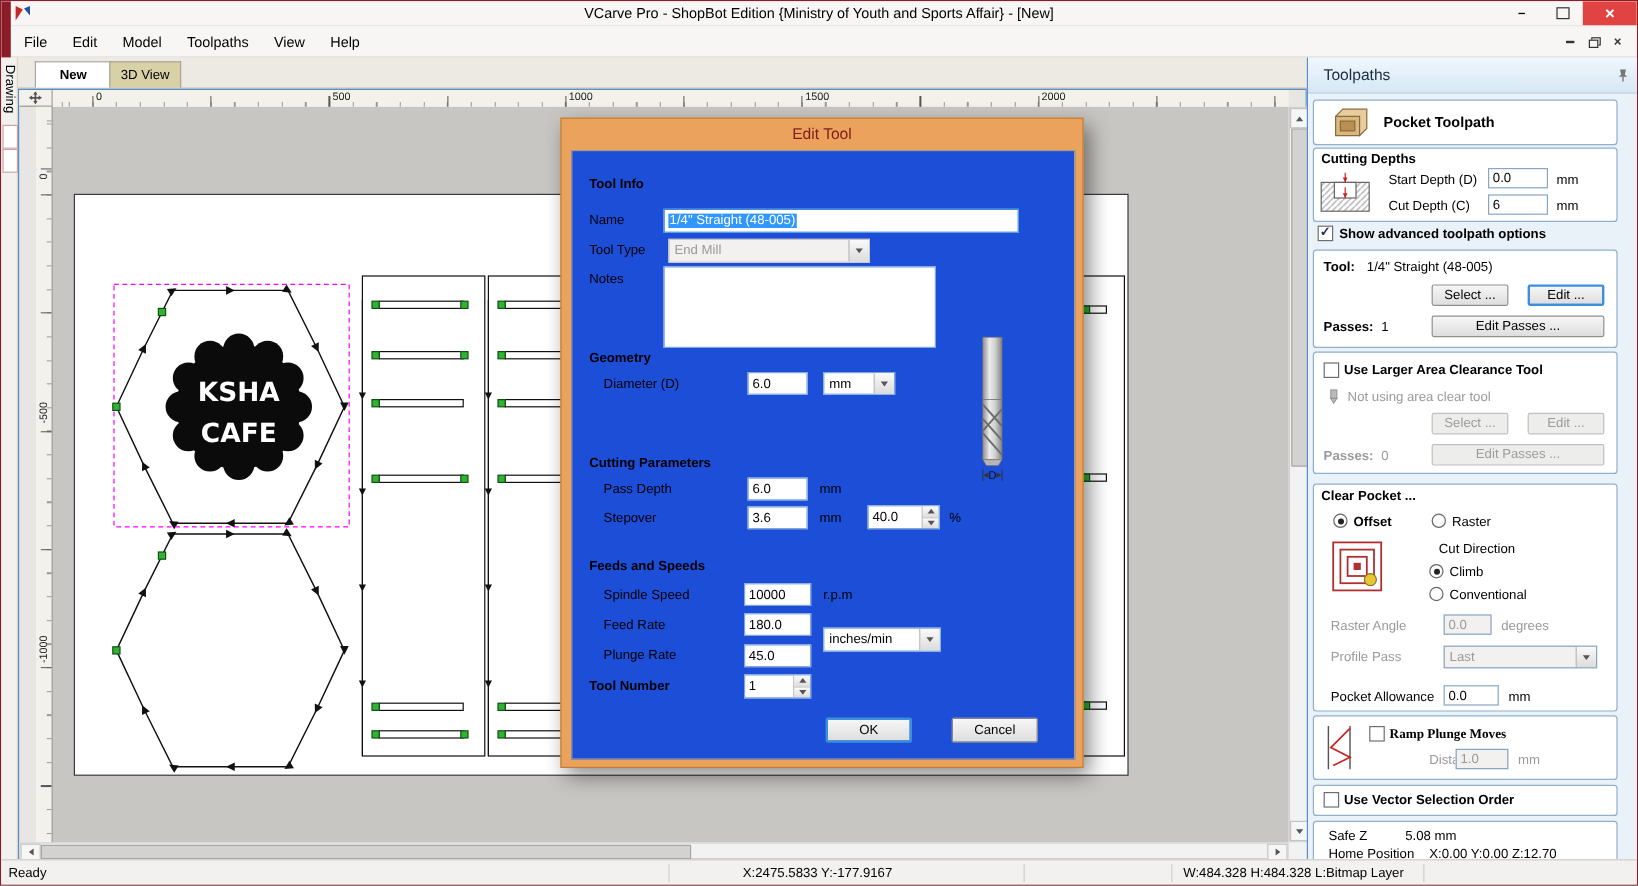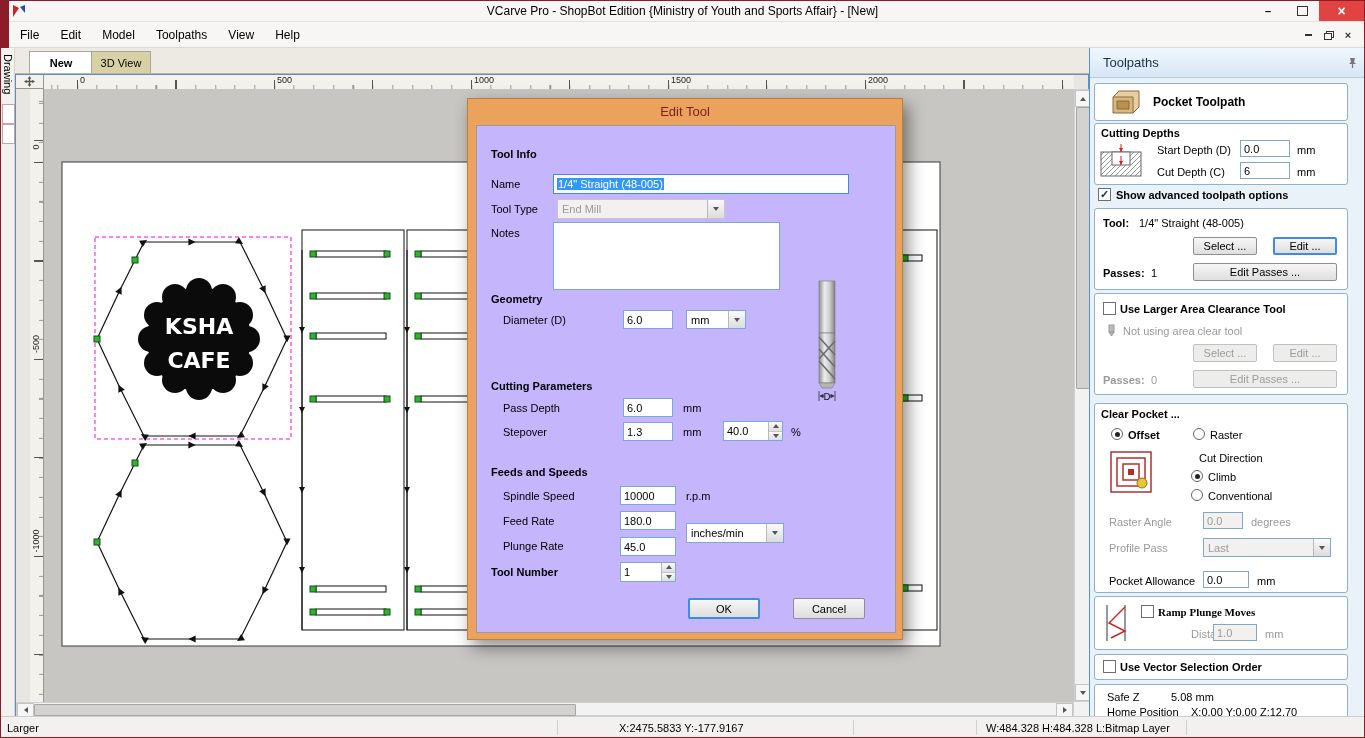--- a/index.html
+++ b/index.html
@@ -80,21 +80,21 @@
   .rd{width:12px;height:12px;border:1px solid #666;border-radius:50%;background:#fff;display:flex;align-items:center;justify-content:center;}
   .rd .dot{width:5px;height:5px;border-radius:50%;background:#222;}
   .lbl{white-space:nowrap;}
   .b{font-weight:bold;}
   .g{color:#9a9a9a;}
 
   
   .dlg{left:466px;top:97px;width:436px;height:542px;background:#eaa25d;border:1px solid #c07f38;
        box-shadow:5px 7px 16px rgba(0,0,0,.45);z-index:40;}
   .dlgtitle{left:0;top:0;width:100%;height:38px;line-height:26px;text-align:center;font-size:13px;color:#7f1d1d;}
-  .dlgbody{left:8px;top:26px;width:420px;height:508px;background:#c4b5fd;border:1px solid #9b9b9b;}
+  .dlgbody{left:8px;top:26px;width:420px;height:508px;background:#1d4ed8;border:1px solid #9b9b9b;}
 
   
   .tp{left:1088px;top:47px;width:277px;height:668px;background:#e9f1f9;border-left:1px solid #5a8fc8;overflow:hidden;}
   .tphead{left:0;top:0;width:100%;height:30px;background:linear-gradient(#f0f7fd,#d6e7f6);border-bottom:1px solid #b6cde2;
           display:flex;align-items:center;padding-left:13px;font-size:13px;color:#1c2e42;}
   .card{position:absolute;background:#fff;border:1px solid #92afcb;border-radius:3px;}
   .card .tb,.card .dd,.card .spin{border-color:#86a7c4;}
   .statusbar{left:0;top:715px;width:100%;height:22px;background:#f2f1ef;border-top:1px solid #cfcdc9;}
   .ssep{position:absolute;top:3px;bottom:3px;width:1px;background:#d2d0cc;}
 </style>
@@ -360,21 +360,21 @@
 
       <span class="a lbl b" style="left:14px;top:254px;">Cutting Parameters</span>
       <span class="a lbl" style="left:26px;top:276px;">Pass Depth</span>
       <span class="a tb" style="left:146px;top:272px;width:50px;height:19px;">
           <span>6.0</span>
         </span>
       <span class="a lbl" style="left:206px;top:276px;">mm</span>
 
       <span class="a lbl" style="left:26px;top:300px;">Stepover</span>
       <span class="a tb" style="left:146px;top:296px;width:50px;height:19px;">
-          <span>1.3</span>
+          <span>3.6</span>
         </span>
       <span class="a lbl" style="left:206px;top:300px;">mm</span>
       <span class="a spin" style="left:246px;top:295px;width:60px;height:20px;">
         <span class="val">40.0</span>
         <span class="btns">
             <span class="su">
               <span class="tri up"></span>
             </span>
             <span class="sd">
               <span class="tri dn"></span>
@@ -575,21 +575,21 @@
 
     <div class="card" style="left:4px;top:636px;width:252px;height:60px;">
       <span class="a lbl" style="left:12px;top:6px;">Safe Z</span>
       <span class="a lbl" style="left:76px;top:6px;">5.08 mm</span>
       <span class="a lbl" style="left:12px;top:21px;">Home Position</span>
       <span class="a lbl" style="left:96px;top:21px;">X:0.00 Y:0.00 Z:12.70</span>
     </div>
   </div>
 
   <div class="a statusbar">
-    <span class="a lbl" style="left:6px;top:5px;">Larger</span>
+    <span class="a lbl" style="left:6px;top:5px;">Ready</span>
     <span class="ssep" style="left:556px;"></span>
     <span class="a lbl" style="left:618px;top:5px;">X:2475.5833 Y:-177.9167</span>
     <span class="ssep" style="left:852px;"></span>
     <span class="ssep" style="left:975px;"></span>
     <span class="a lbl" style="left:985px;top:5px;">W:484.328  H:484.328  L:Bitmap Layer</span>
     <span class="ssep" style="left:1185px;"></span>
   </div>
 
 </div>
 

